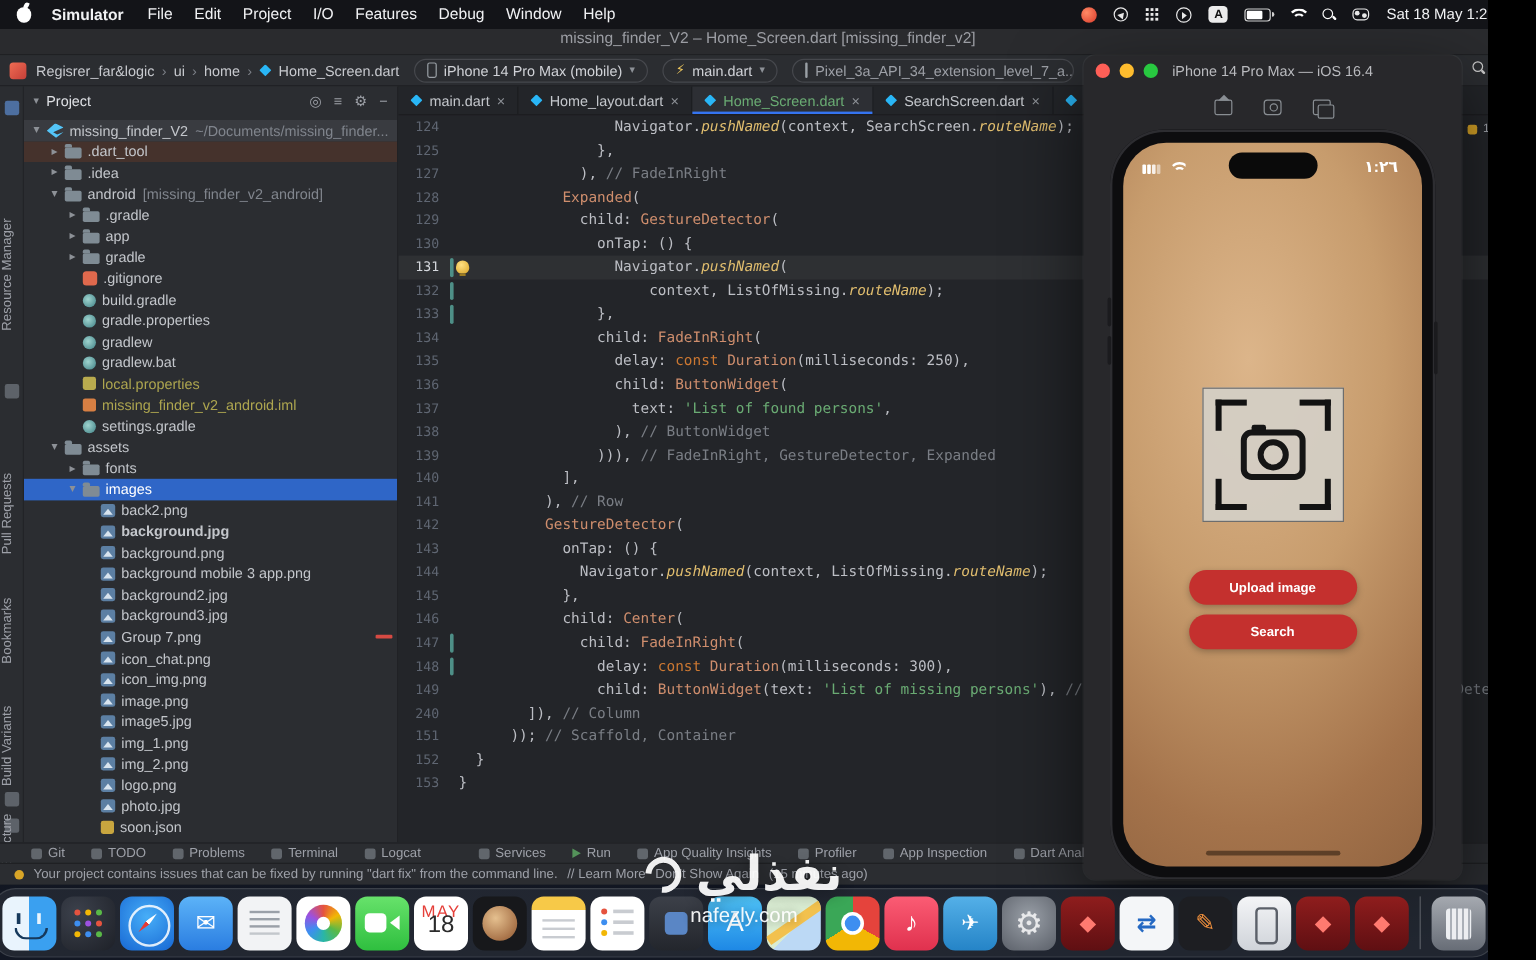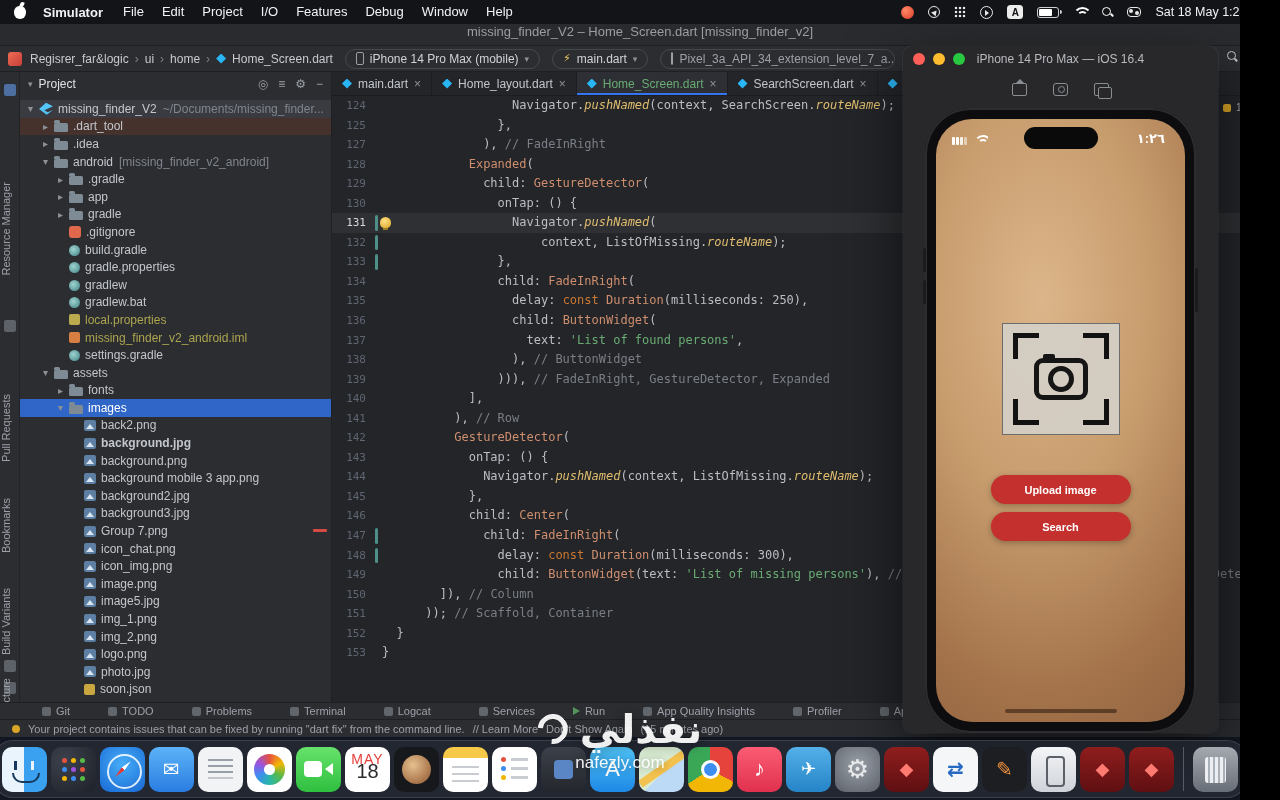--- a/index.html
+++ b/index.html
@@ -115,21 +115,21 @@
   .tk-m{color:#e0bd6e;font-style:italic;}
   .bulb{position:absolute;left:-2px;top:4px;width:11px;height:11px;background:radial-gradient(circle at 40% 35%,#ffe082,#d9a527);border-radius:50% 50% 40% 40%;}
   .bulb::after{content:'';position:absolute;left:3px;bottom:-2px;width:5px;height:2px;background:#9b7b22;}
   .inspections{position:absolute;right:10px;top:30px;display:flex;align-items:center;gap:5px;color:#9da0a7;font-size:10px;}
   .insp-ok{color:#499c54;}
   .insp-warn{width:8px;height:8px;background:#d9a527;border-radius:2px;}
 
   
   .bottombar{position:absolute;left:0;right:0;bottom:18px;height:17px;background:#2b2d31;border-top:1px solid #1f2023;
     display:flex;align-items:center;font-size:11px;color:#9da0a8;padding-left:26px;gap:22px;z-index:2;}
-  .bb-item{display:flex;align-items:center;gap:5px;white-space:nowrap;margin-left:16px;}
+  .bb-item{display:flex;align-items:center;gap:5px;white-space:nowrap;}
   .bb-item.gap{margin-left:26px;}
   .bb-ic{width:9px;height:9px;background:#6f747c;border-radius:2px;opacity:.8;}
   .bb-ic.run{background:none;width:0;height:0;border-left:7px solid #5fad65;border-top:4.5px solid transparent;border-bottom:4.5px solid transparent;border-radius:0;}
   .statusbar{position:absolute;left:0;right:0;bottom:0;height:18px;background:#2b2d31;border-top:1px solid #1f2023;
     display:flex;align-items:center;font-size:11px;color:#9da0a8;padding:0 12px;gap:8px;z-index:2;}
   .sb-dot{width:8px;height:8px;border-radius:50%;background:#d9a527;flex:none;}
   .sb-link{color:#9da0a8;}
   .sb-bell{margin-left:auto;width:10px;height:10px;border-radius:50% 50% 0 0;border:1.5px solid #9da0a8;border-bottom:none;position:relative;}
   .sb-bell::after{content:'';position:absolute;left:2px;bottom:-3px;width:3px;height:3px;border-radius:50%;background:#9da0a8;}
 
@@ -681,21 +681,21 @@
             <span class="ln">148</span>
             <span class="mk vcs"></span>
             <span class="ct"><span class="tk-t">                delay: </span><span class="tk-k">const</span><span class="tk-t"> </span><span class="tk-cl">Duration</span><span class="tk-t">(milliseconds: </span><span class="tk-n2">300</span><span class="tk-t">),</span></span>
           </div>
           <div class="cl">
             <span class="ln">149</span>
             <span class="mk"></span>
             <span class="ct"><span class="tk-t">                child: </span><span class="tk-cl">ButtonWidget</span><span class="tk-t">(text: </span><span class="tk-s">'List of missing persons'</span><span class="tk-t">), </span><span class="tk-c">// ButtonWidget, FadeInRight, Center, GestureDetector</span></span>
           </div>
           <div class="cl">
-            <span class="ln">150</span>
+            <span class="ln">240</span>
             <span class="mk"></span>
             <span class="ct"><span class="tk-t">        ]), </span><span class="tk-c">// Column</span></span>
           </div>
           <div class="cl">
             <span class="ln">151</span>
             <span class="mk"></span>
             <span class="ct"><span class="tk-t">      )); </span><span class="tk-c">// Scaffold, Container</span></span>
           </div>
           <div class="cl">
             <span class="ln">152</span>

